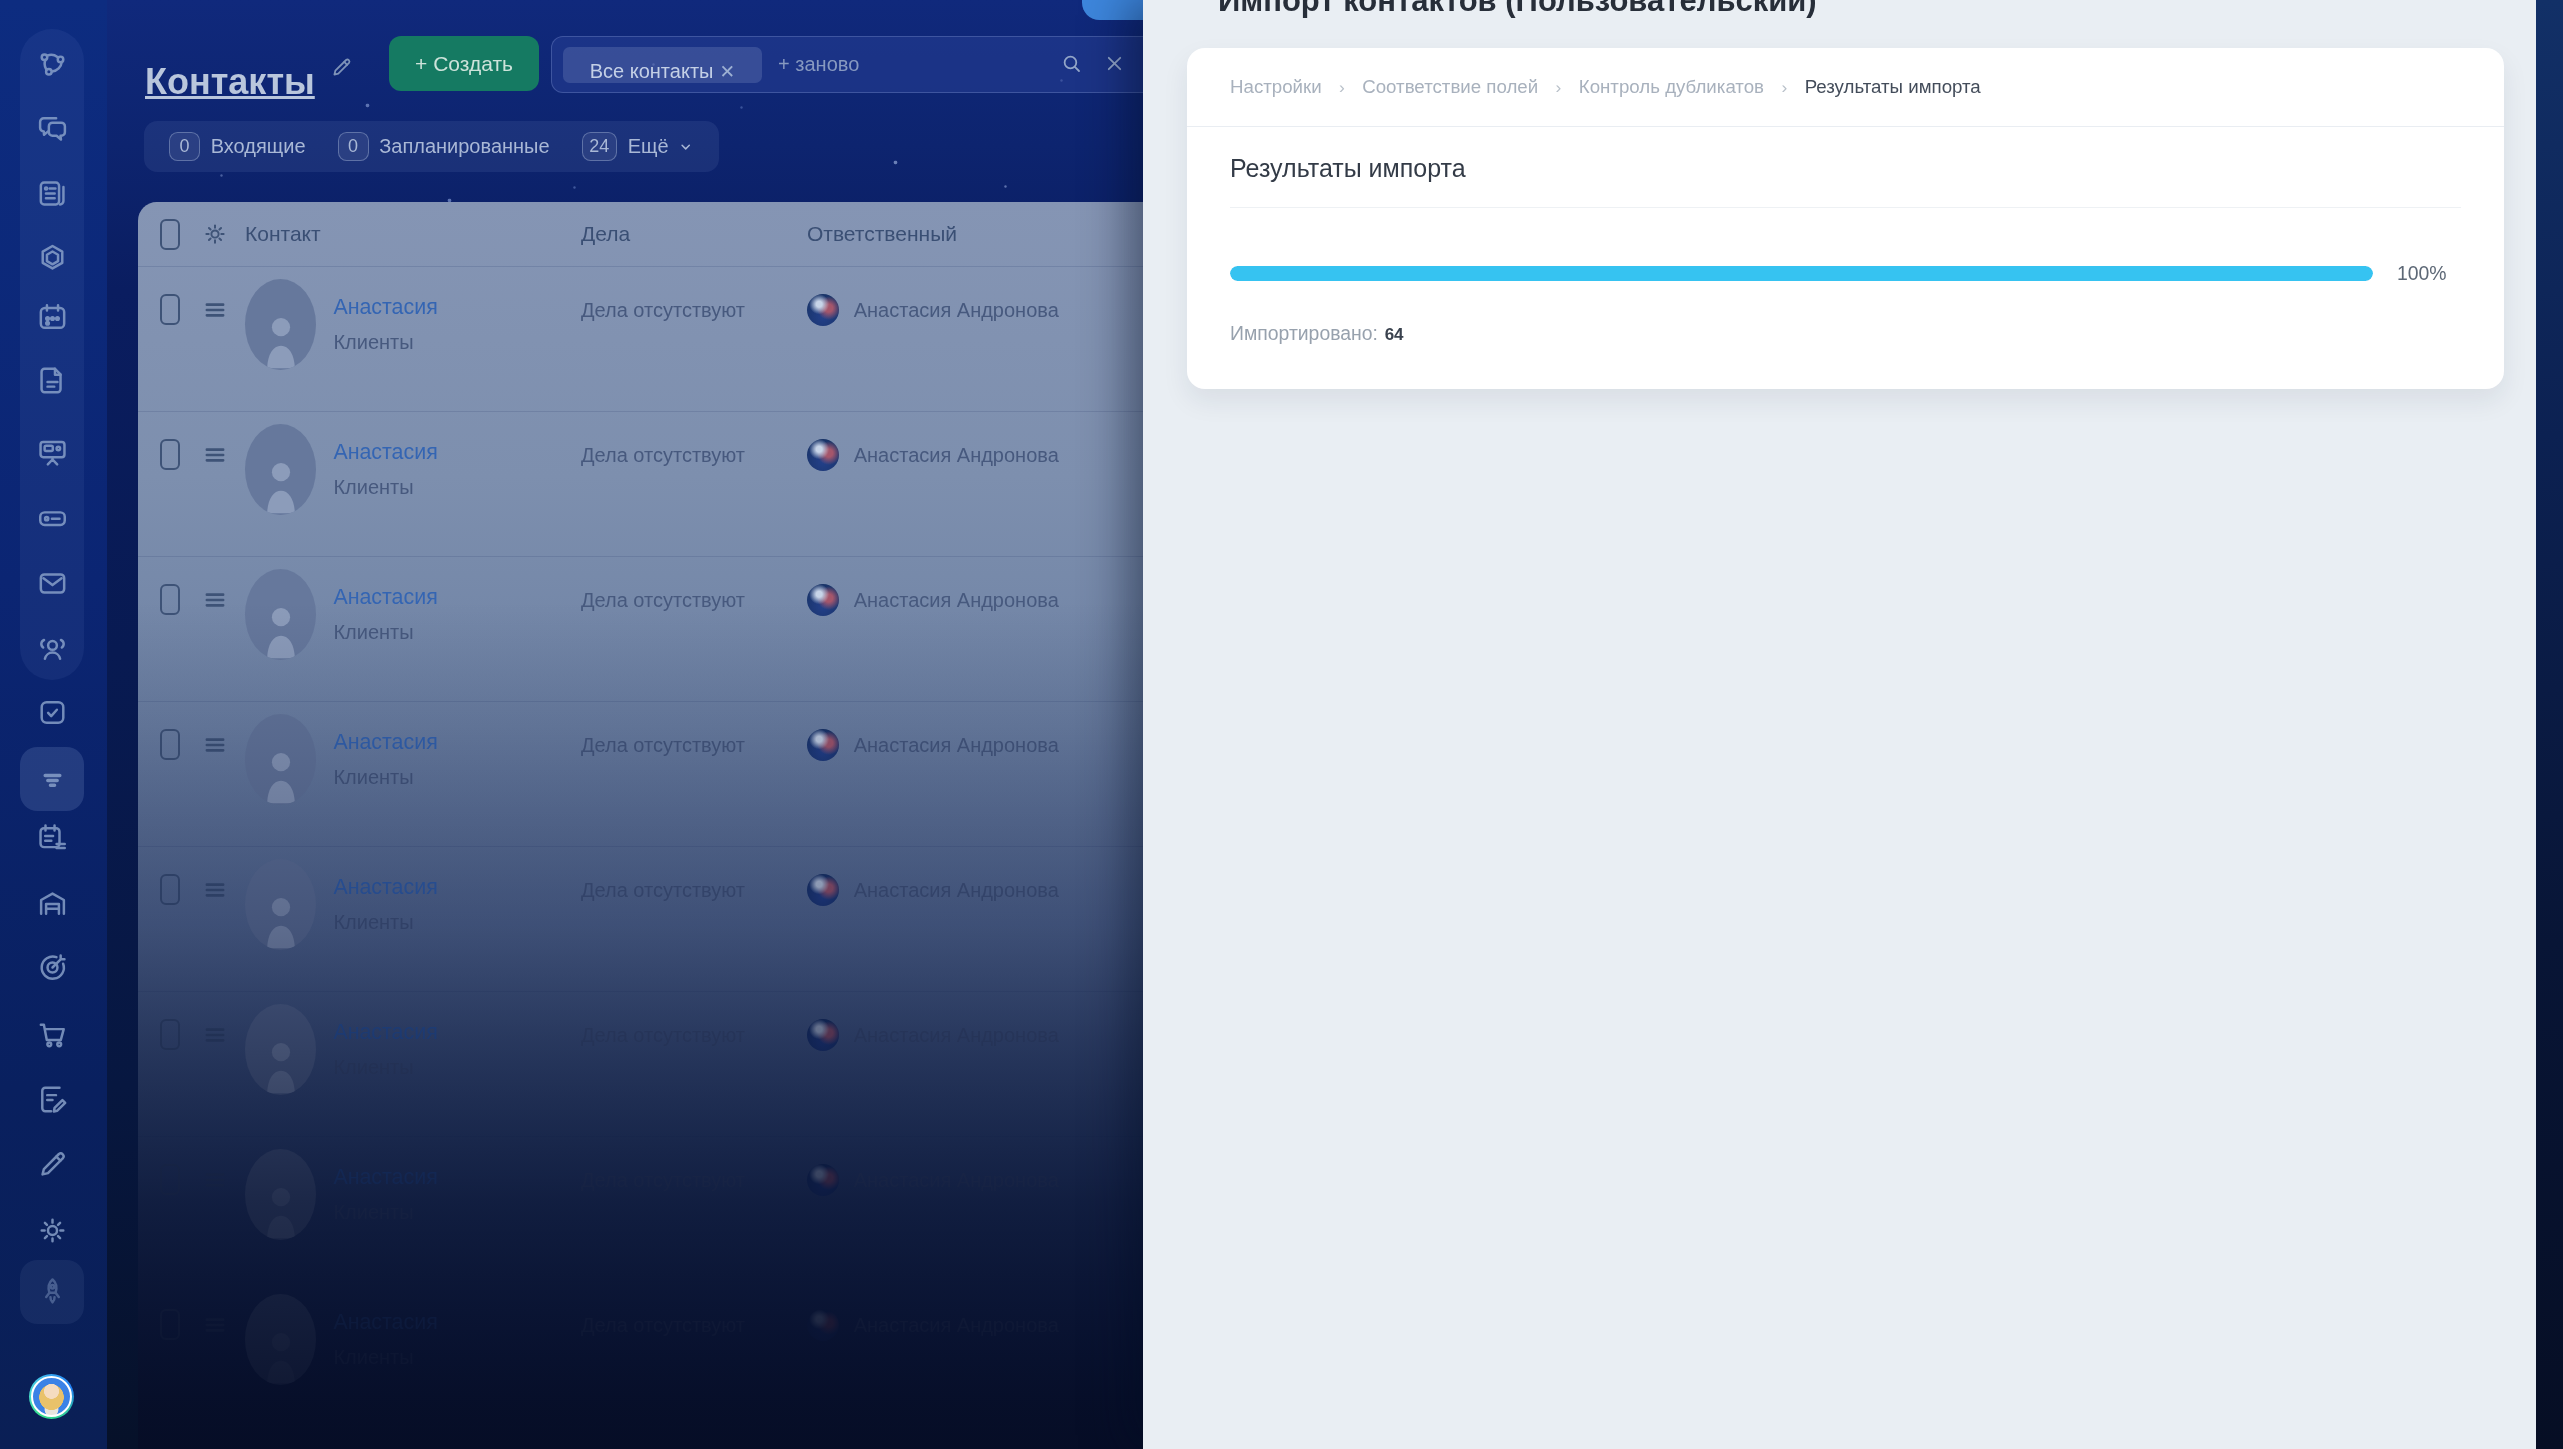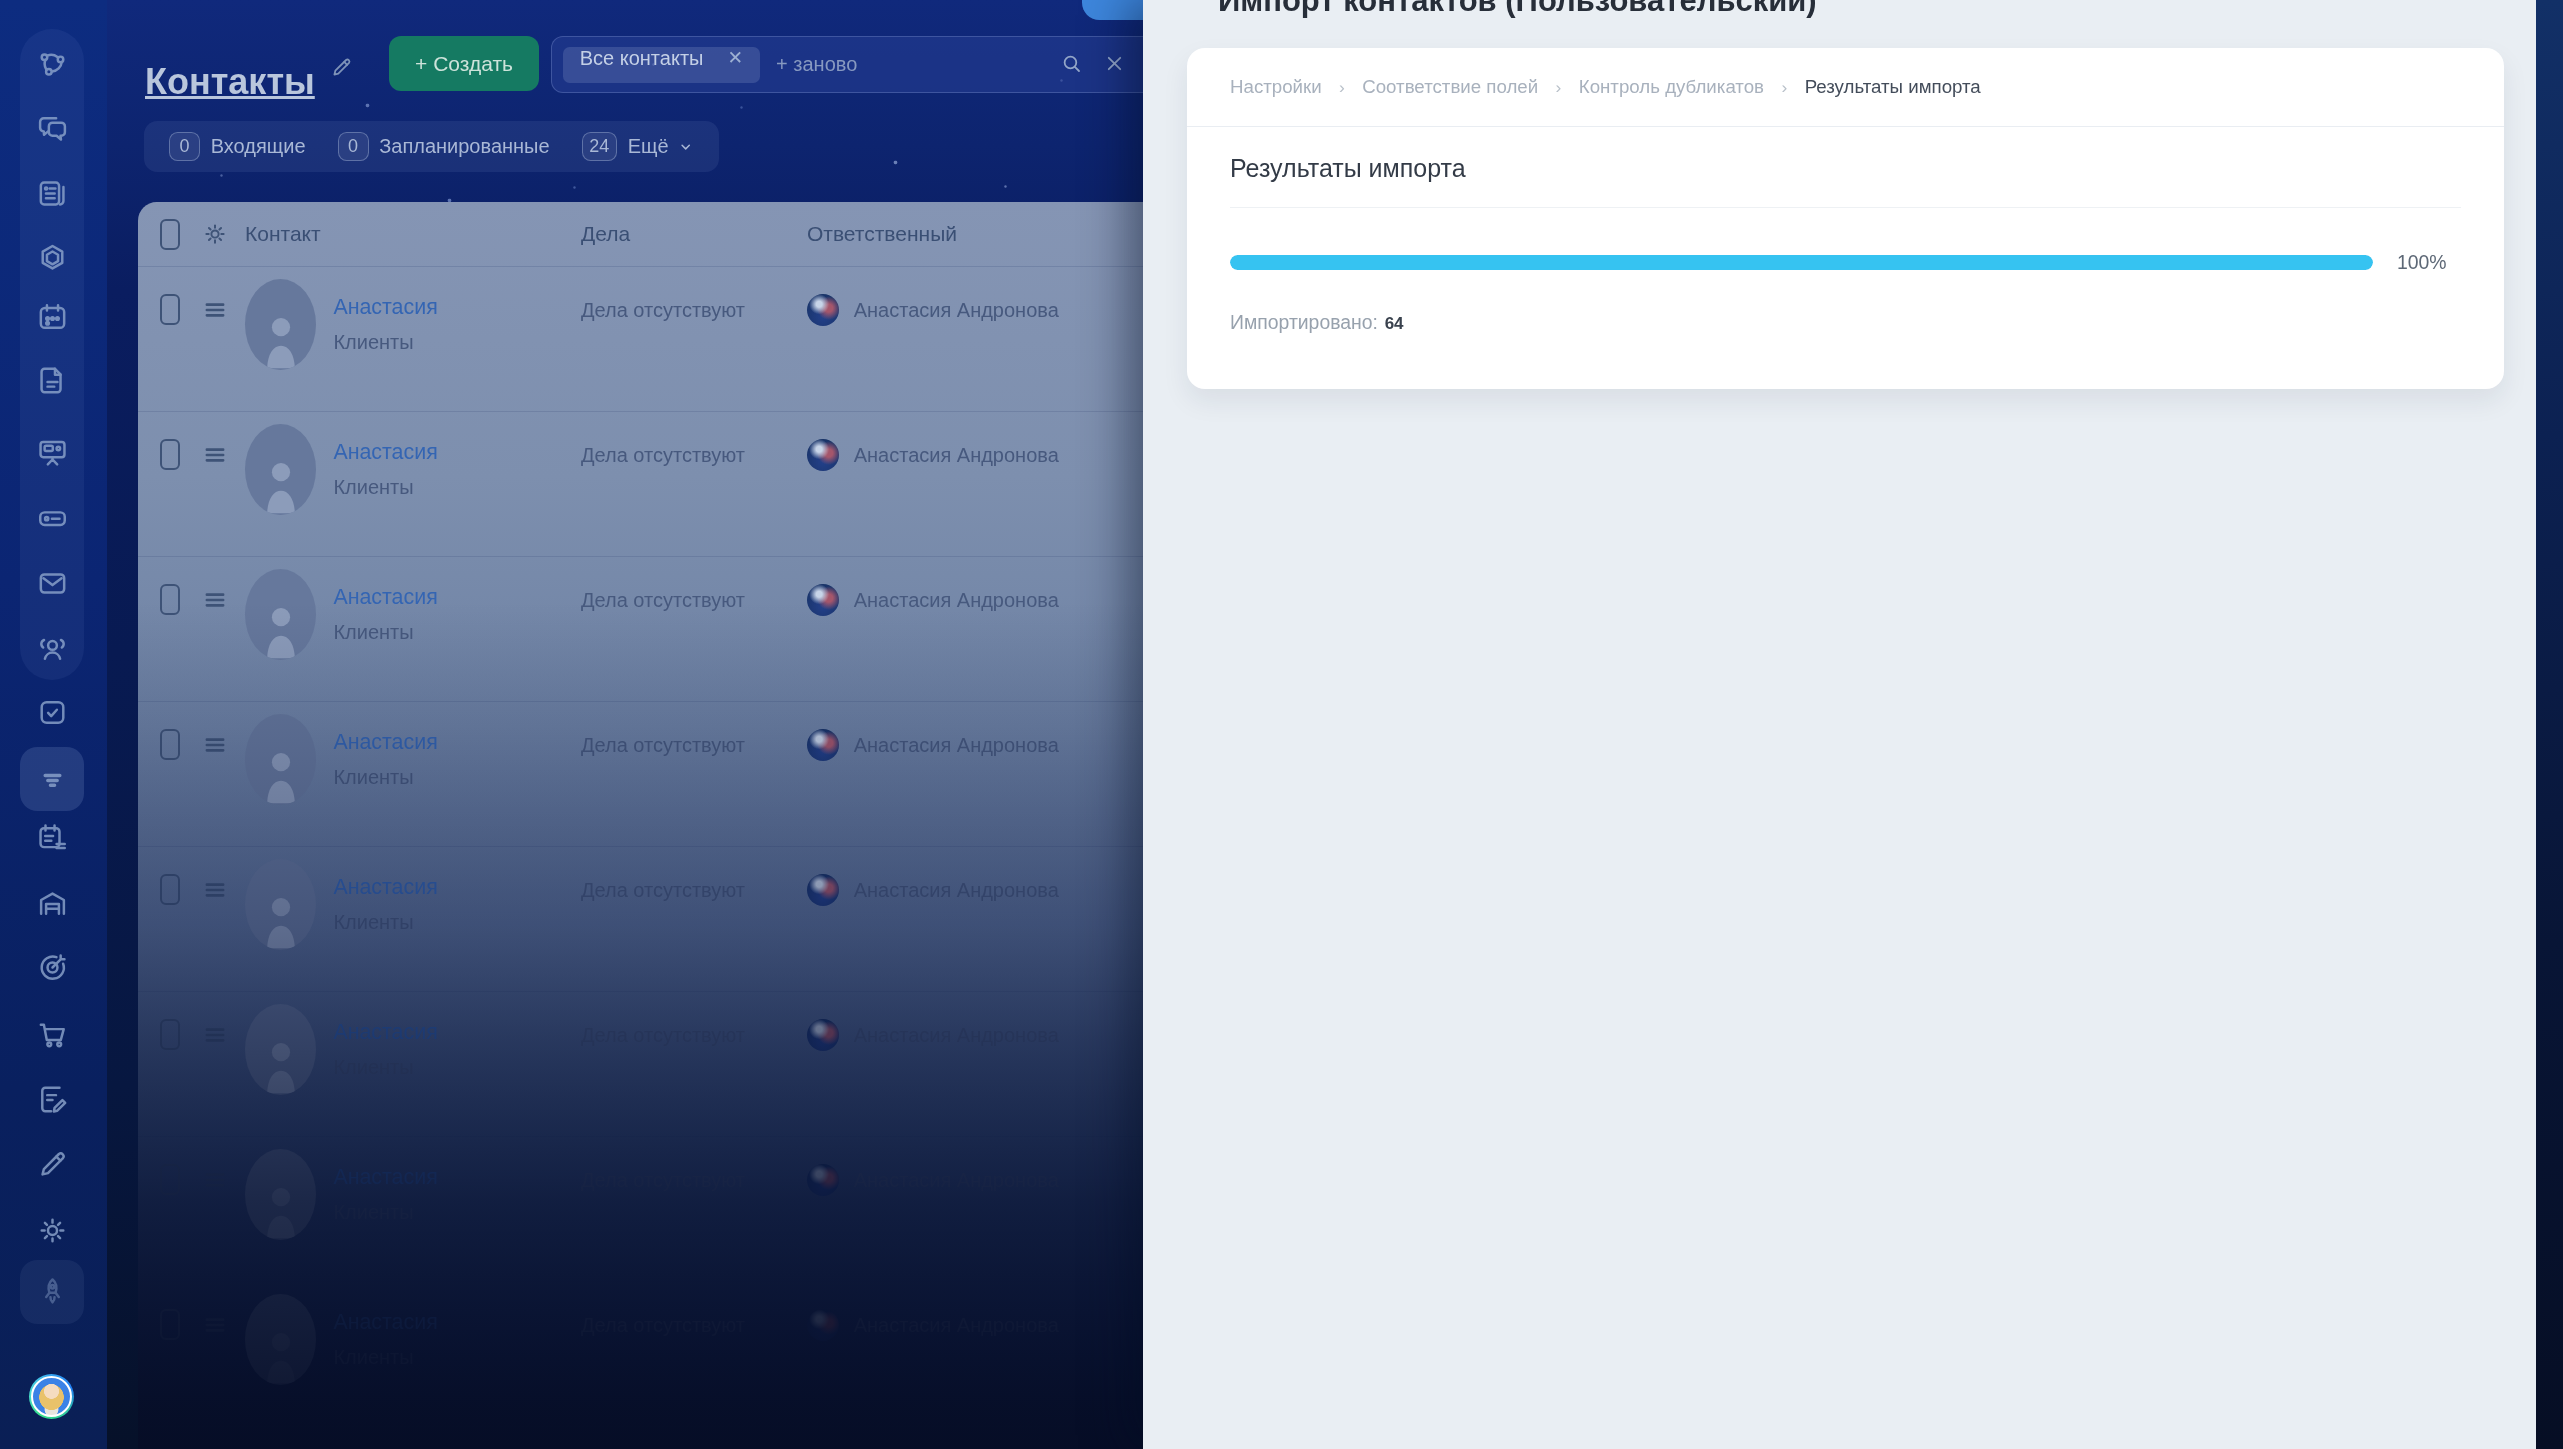--- a/index.html
+++ b/index.html
@@ -37,22 +37,22 @@
      683px 204px 0 1.3px rgba(205,225,255,.55),954px 80px 0 0.7px rgba(190,210,255,.4),
      467px 187px 0 0.7px rgba(160,190,250,.35),634px 107px 0 0.7px rgba(160,190,250,.3);}
   .page-title{position:absolute;left:38px;top:37px;font-size:36px;font-weight:600;color:#b9c6dc;text-decoration:underline;}
   .title-pencil{position:absolute;left:222px;top:55px;width:25px;height:25px;color:#7e93b8;cursor:pointer;}
   .title-pencil svg{width:25px;height:25px;}
   .create-btn{position:absolute;left:282px;top:36px;width:150px;height:55px;border-radius:12px;
     background:#157a62;color:#cde3da;font-size:21px;display:flex;align-items:center;justify-content:center;cursor:pointer;}
   .searchbar{position:absolute;left:444px;top:36px;width:593px;height:57px;box-sizing:border-box;
     background:rgba(38,62,148,.55);border:1.3px solid rgba(130,150,210,.35);border-right:none;
     border-radius:12px 0 0 12px;display:flex;align-items:center;padding-left:10.7px;}
-  .chip{height:36px;background:rgba(205,218,245,.16);border-radius:6.7px;padding:0 17px;
-    display:flex;align-items:flex-start;gap:24px;color:#c4d0e6;font-size:20px;cursor:pointer;}
+  .chip{height:36px;background:rgba(205,218,245,.16);border-radius:6.7px;padding:0 27px;
+    display:flex;align-items:flex-end;gap:6px;color:#c4d0e6;font-size:20px;cursor:pointer;}
   .chip .x{color:#9db0d2;font-size:18.7px;cursor:pointer;}
   .search-ph{color:#8799c0;font-size:20px;margin-left:16px;}
   .search-icons{margin-left:auto;margin-right:17.4px;display:flex;gap:17.4px;color:#93a6c8;align-items:center;}
   .search-icons svg{width:25px;height:25px;cursor:pointer;}
 
   .tabs{position:absolute;left:37px;top:121px;height:51px;border-radius:13.3px;
     background:rgba(160,180,225,.10);display:flex;gap:32px;padding:0 25px;align-items:center;width:max-content;}
   .tab{display:flex;align-items:center;gap:10.7px;cursor:pointer;}
   .badge{height:29px;min-width:31px;box-sizing:border-box;padding:0 6.7px;border-radius:8.7px;
     border:1.3px solid rgba(175,190,220,.40);background:rgba(175,190,220,.10);
@@ -102,21 +102,21 @@
   .card{position:absolute;left:44px;top:48px;width:1317px;height:341px;background:#fff;
     border-radius:18px;box-shadow:0 12px 27px rgba(30,40,70,.08);}
   .crumbs{height:79px;display:flex;align-items:center;padding:0 43px;gap:17.4px;
     font-size:18.7px;border-bottom:1.3px solid #e9edf2;box-sizing:border-box;}
   .crumb{color:#a8b1bd;cursor:pointer;}
   .crumb.active{color:#434c5a;font-weight:500;cursor:default;}
   .crumb-sep{color:#b8c0c9;font-size:17.4px;}
   .card-body{padding:0 43px;}
   .card-heading{margin-top:27px;font-size:25px;color:#333b47;font-weight:500;}
   .hdiv{margin-top:24px;height:1.3px;background:#eef1f4;}
-  .progress-row{margin-top:43px;display:flex;align-items:center;gap:24px;}
+  .progress-row{margin-top:54px;display:flex;align-items:center;gap:24px;}
   .pbar{flex:1;height:15.4px;border-radius:8px;background:#eef3f7;overflow:hidden;}
   .pfill{height:100%;border-radius:8px;background:var(--progress,#36c3f1);width:0;}
   .plabel{width:64px;color:#5d6876;font-size:19.4px;}
   .imported{margin-top:37px;font-size:19.4px;color:#97a1ad;}
   .imported b{color:#3a424e;font-size:17px;margin-left:6.7px;}
 
   .footer{position:absolute;left:21px;bottom:12px;background:#fff;border-radius:17.4px;
     padding:10.7px 12px;display:flex;gap:9.3px;border:4.7px solid var(--ring,#dd585d);
     box-shadow:0 0 0 6px rgba(232,120,125,.26),0 0 28px 10.7px rgba(230,100,108,.16);}
   .btn{height:49px;border:none;border-radius:10px;font-size:20px;font-weight:500;color:#fff;

